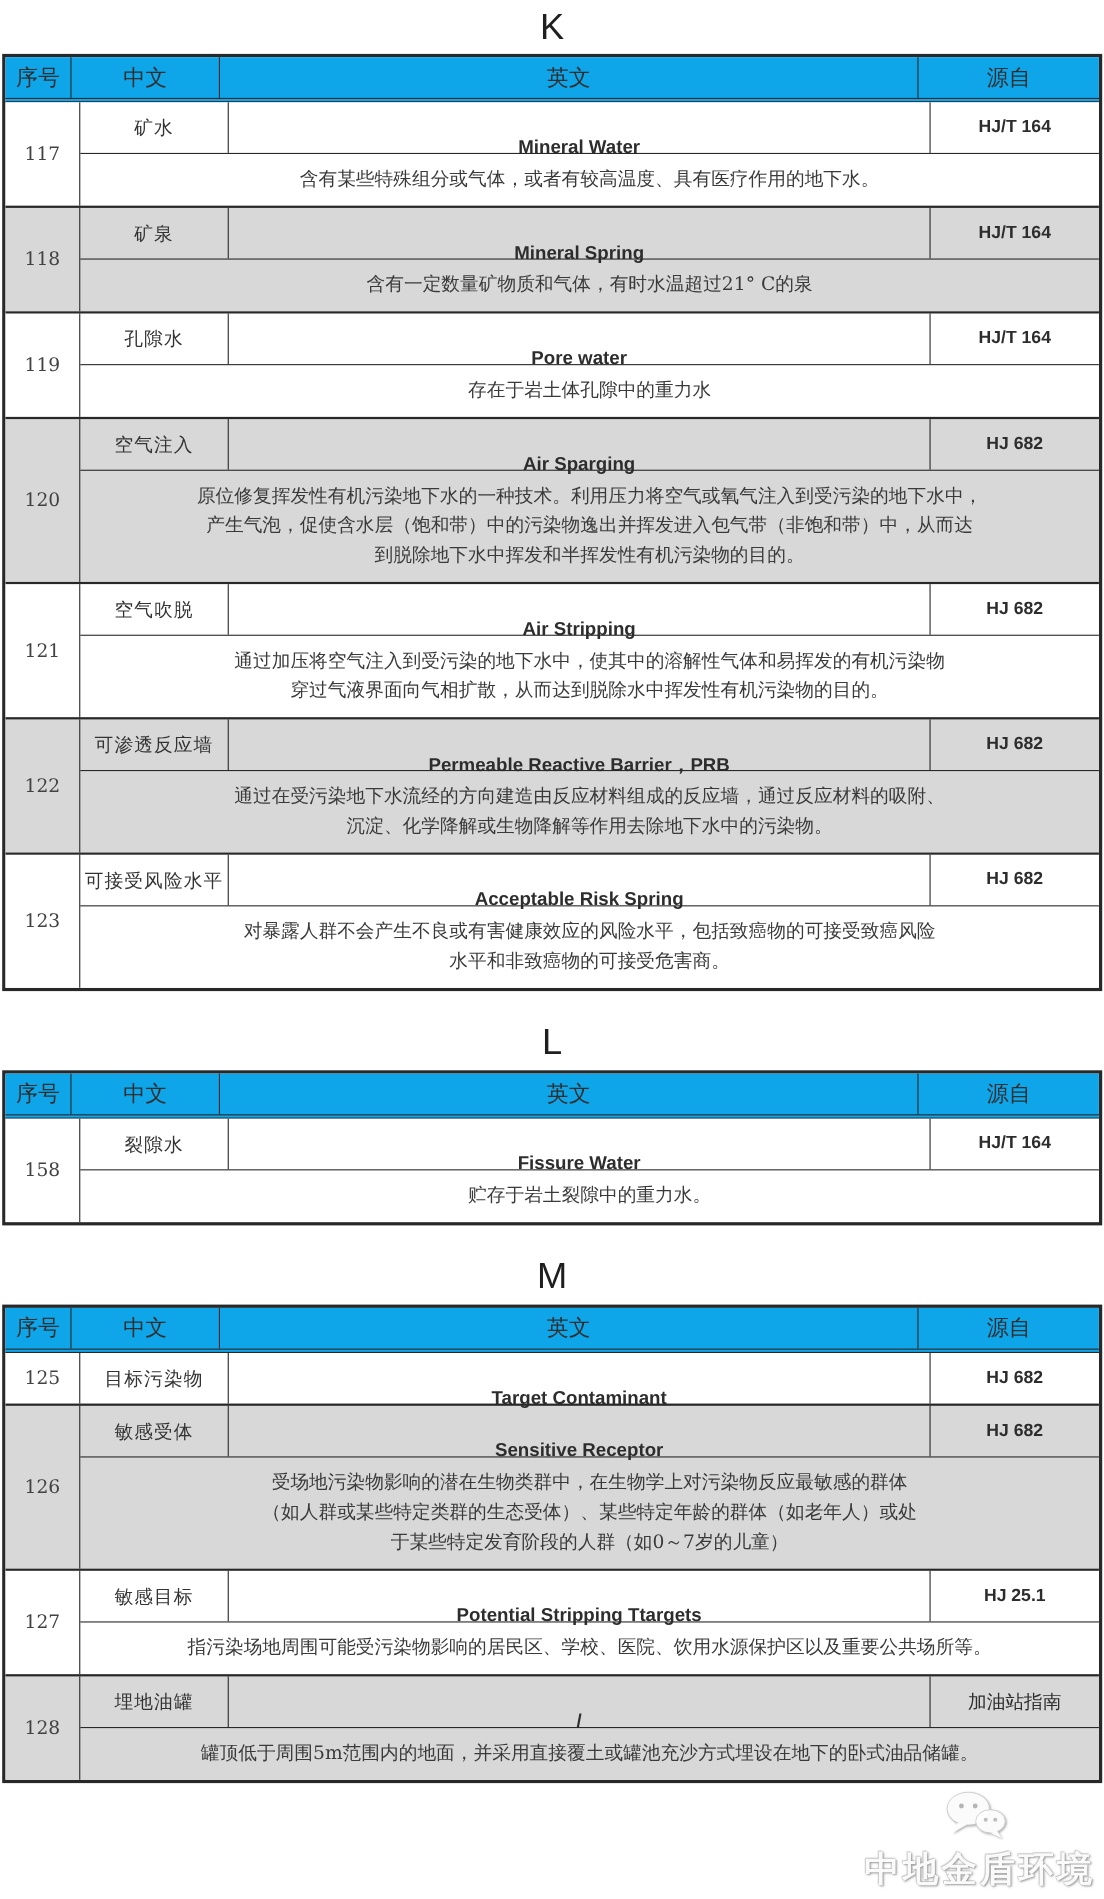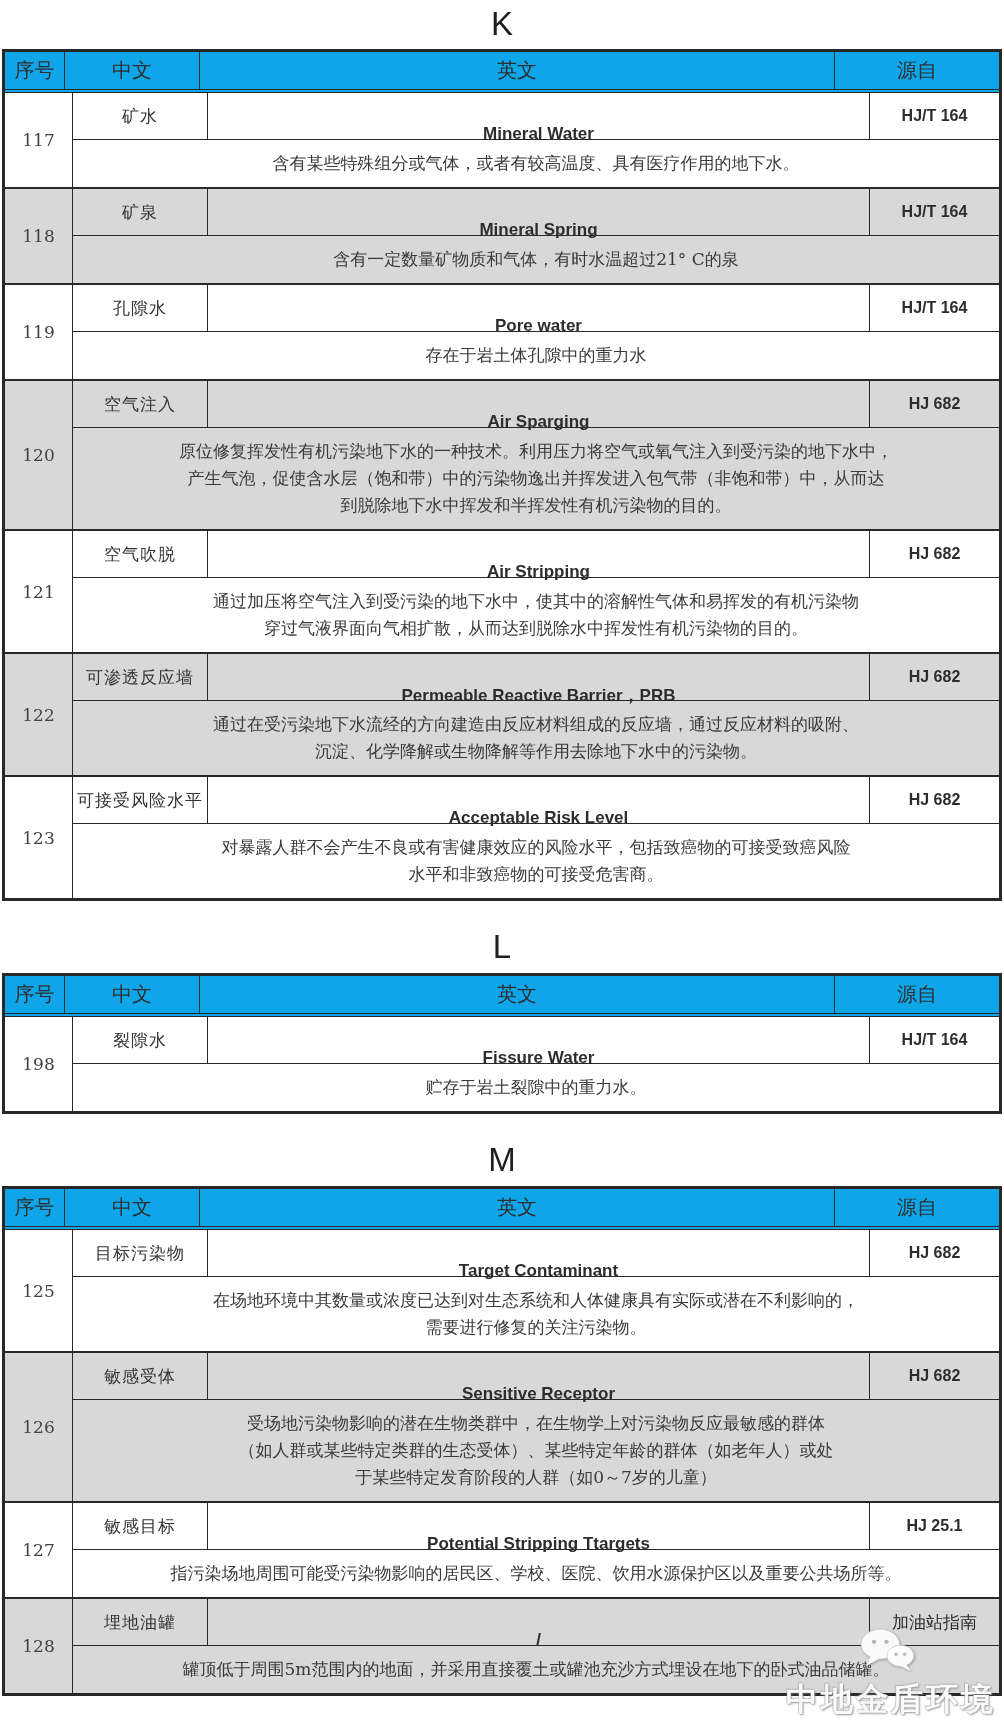--- a/index.html
+++ b/index.html
@@ -56,21 +56,21 @@
   .cell.zh {
     width: 135px; border-right: 1px solid #282828;
     font-size: 17px; color: #333333; letter-spacing: 1px;
   }
   .cell.en {
     flex: 1;
     font-family: "Liberation Sans", sans-serif;
     font-weight: bold; font-size: 17px; color: #2d2d2d; margin-top: 36px;
   }
   .cell.src {
-    width: 130px; border-left: 1px solid #282828;
+    width: 154px; border-left: 1px solid #282828;
     font-family: "Liberation Sans", sans-serif;
     font-weight: bold; font-size: 16px; color: #2d2d2d;
   }
   .cell.src.cjk-src { font-family: "DejaVu Serif", serif; font-weight: normal; font-size: 17px; }
 
   .desc {
     border-top: 1px solid #282828;
     flex: 1;
     display: flex; align-items: center; justify-content: center;
     text-align: center; white-space: pre-line;
@@ -184,42 +184,42 @@
           <div class="desc">通过在受污染地下水流经的方向建造由反应材料组成的反应墙，通过反应材料的吸附、
 沉淀、化学降解或生物降解等作用去除地下水中的污染物。</div>
         </div>
       </div>
 
       <div class="group">
         <div class="no-cell">123</div>
         <div class="grp-body">
           <div class="term-row">
             <div class="cell zh">可接受风险水平</div>
-            <div class="cell en">Acceptable Risk Level</div>
+            <div class="cell en">Acceptable Risk Spring</div>
             <div class="cell src">HJ 682</div>
           </div>
           <div class="desc">对暴露人群不会产生不良或有害健康效应的风险水平，包括致癌物的可接受致癌风险
 水平和非致癌物的可接受危害商。</div>
         </div>
       </div>
     </div>
   </section>
 
   <section class="sec-l">
     <h2 class="sec-title">L</h2>
     <div class="tbl">
       <div class="thead">
         <div class="hcell no">序号</div>
         <div class="hcell zh">中文</div>
         <div class="hcell en">英文</div>
         <div class="hcell src">源自</div>
       </div>
 
       <div class="group">
-        <div class="no-cell">198</div>
+        <div class="no-cell">158</div>
         <div class="grp-body">
           <div class="term-row">
             <div class="cell zh">裂隙水</div>
             <div class="cell en">Fissure Water</div>
             <div class="cell src">HJ/T 164</div>
           </div>
           <div class="desc">贮存于岩土裂隙中的重力水。</div>
         </div>
       </div>
     </div>
@@ -236,22 +236,20 @@
       </div>
 
       <div class="group">
         <div class="no-cell">125</div>
         <div class="grp-body">
           <div class="term-row">
             <div class="cell zh">目标污染物</div>
             <div class="cell en">Target Contaminant</div>
             <div class="cell src">HJ 682</div>
           </div>
-          <div class="desc">在场地环境中其数量或浓度已达到对生态系统和人体健康具有实际或潜在不利影响的，
-需要进行修复的关注污染物。</div>
         </div>
       </div>
 
       <div class="group shaded">
         <div class="no-cell">126</div>
         <div class="grp-body">
           <div class="term-row">
             <div class="cell zh">敏感受体</div>
             <div class="cell en">Sensitive Receptor</div>
             <div class="cell src">HJ 682</div>

